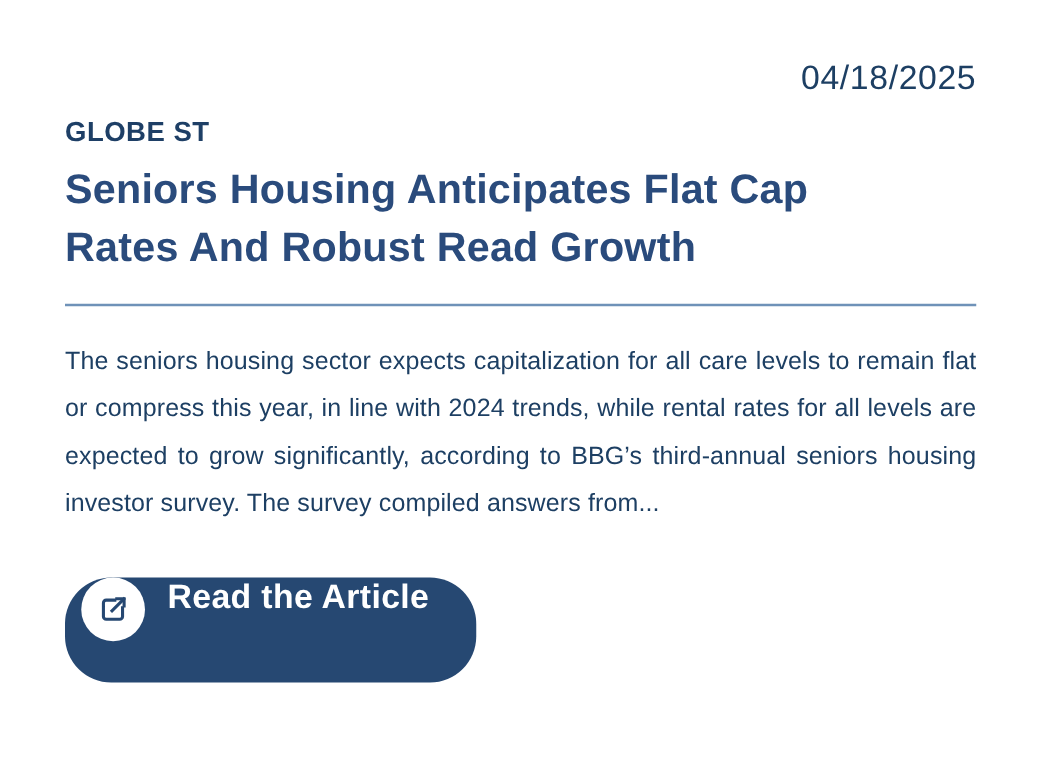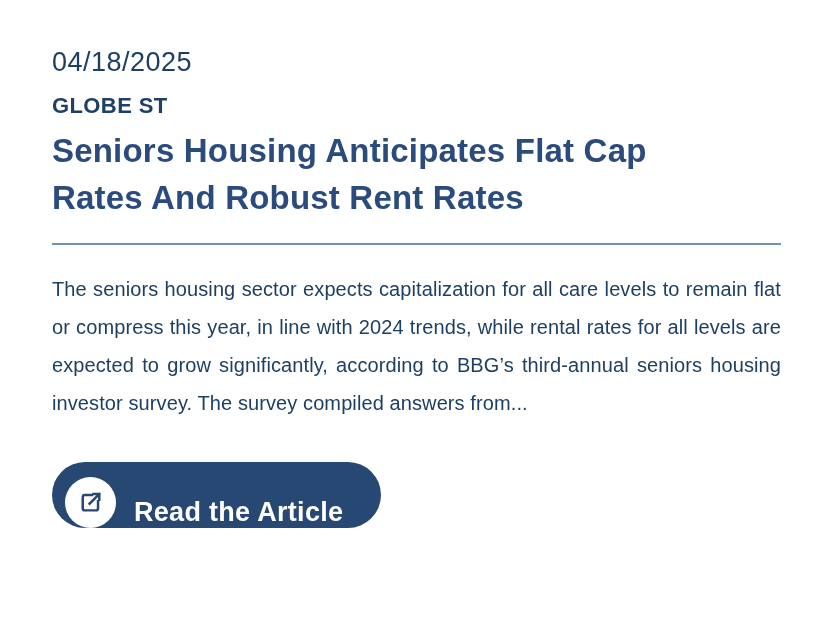--- a/index.html
+++ b/index.html
@@ -16,21 +16,21 @@
   }
   .card {
     width: 833px;
     height: 625px;
     box-sizing: border-box;
     padding: 0 52px;
     background: #ffffff;
   }
   .date {
     margin-top: 46px;
-    text-align: left;
+    text-align: right;
     font-size: 27px;
     line-height: 32px;
     font-weight: 400;
     color: #1d3f63;
     letter-spacing: 0.5px;
   }
   .source {
     margin-top: 15px;
     font-size: 22px;
     line-height: 26px;
@@ -58,23 +58,23 @@
     font-size: 20px;
     line-height: 38px;
     font-weight: 400;
     color: #1d3f63;
     text-align: justify;
     letter-spacing: 0.1px;
   }
   .read-btn {
     margin-top: 40px;
     display: inline-flex;
-    align-items: flex-end;
+    align-items: flex-start;
     gap: 18px;
-    height: 66px;
+    height: 84px;
     padding: 0 38px 0 13px;
     border: none;
     border-radius: 37px;
     background: #264872;
     cursor: pointer;
     font-family: "Liberation Sans", sans-serif;
   }
   .icon-circle {
     width: 51px;
     height: 51px;
@@ -98,21 +98,21 @@
 </style>
 </head>
 <body>
 
 <div class="card">
 
   <div class="date">04/18/2025</div>
 
   <div class="source">GLOBE ST</div>
 
-  <h1 class="headline">Seniors Housing Anticipates Flat Cap Rates And Robust Rent Rates</h1>
+  <h1 class="headline">Seniors Housing Anticipates Flat Cap Rates And Robust Read Growth</h1>
 
   <hr class="divider">
 
   <p class="excerpt">The seniors housing sector expects capitalization for all care levels to remain flat or compress this year, in line with 2024 trends, while rental rates for all levels are expected to grow significantly, according to BBG’s third-annual seniors housing investor survey. The survey compiled answers from...</p>
 
   <button class="read-btn">
     <span class="icon-circle">
       <svg width="27" height="27" viewBox="0 0 24 24" fill="none" stroke="#264872" stroke-width="2.2" stroke-linecap="square" stroke-linejoin="miter">
         <path d="M13.2 5.4 H7.1 C6 5.4 5.1 6.3 5.1 7.4 V17 C5.1 18.1 6 19 7.1 19 H16.7 C17.8 19 18.7 18.1 18.7 17 V10.9"></path>
         <path d="M11.2 13 L19.6 4.6"></path>

